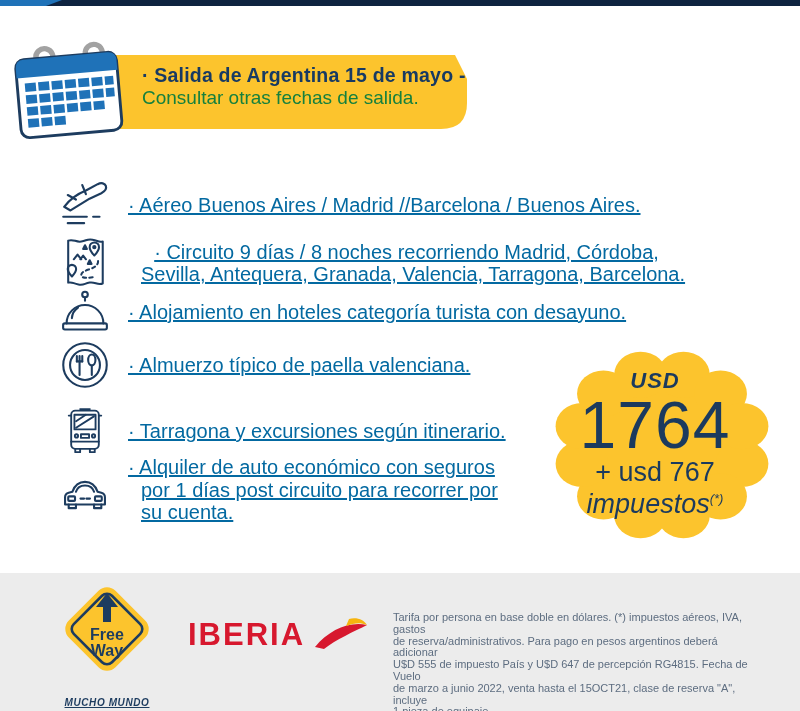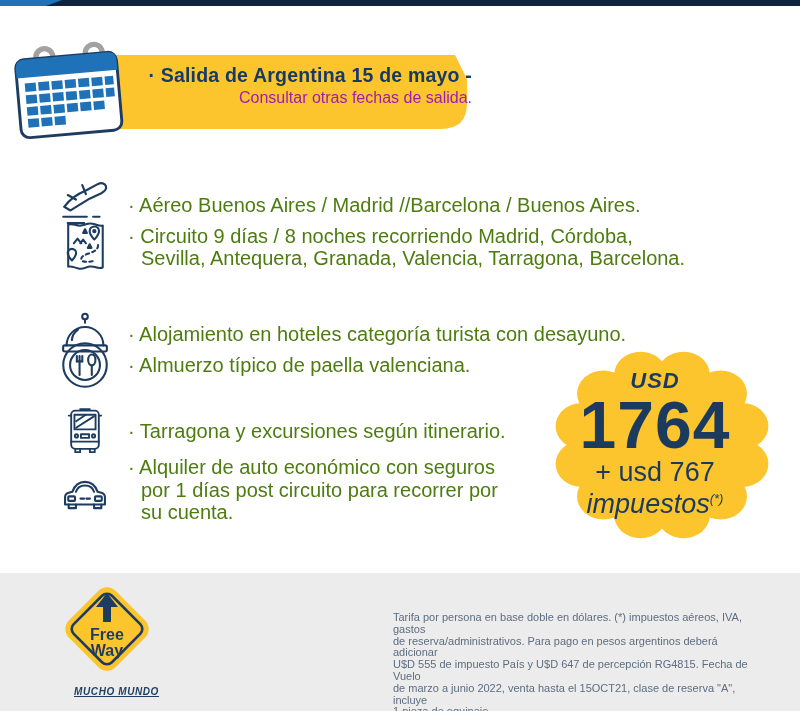--- a/index.html
+++ b/index.html
@@ -7,46 +7,46 @@
     width:800px;height:711px;position:relative;overflow:hidden;
     background:#ffffff;
     font-family:"Liberation Sans","DejaVu Sans",sans-serif;
     color:#1d3c5f;
   }
   
   .top-strip{position:absolute;left:0;top:0;width:800px;height:6px;background:#0e2340;}
   .top-strip-accent{position:absolute;left:0;top:0;height:6px;width:62px;background:#1f72b8;
     clip-path:polygon(0 0,62px 0,46px 6px,0 6px);}
   
-  .header-banner{position:absolute;left:115px;top:55px;width:360px;height:74px;text-align:right;}
+  .header-banner{position:absolute;left:115px;top:55px;width:360px;height:74px;}
   .banner-shape{position:absolute;left:0;top:0;}
   .banner-text{position:absolute;left:27px;top:10px;width:330px;line-height:21.5px;}
   .banner-line1{font-size:19.5px;font-weight:bold;letter-spacing:.2px;color:#173a63;}
-  .banner-line2{font-size:16px;color:#a21caf;}
+  .banner-line2{font-size:19px;color:#15803d;}
   .calendar-wrap{position:absolute;left:10px;top:30px;}
   
   .feature-row{position:absolute;left:54px;display:flex;align-items:center;}
   .feature-icon{width:62px;display:flex;justify-content:center;flex:0 0 62px;}
-  .feature-text{margin-left:12px;font-size:20px;color:#4d7c0f;line-height:22.5px;
-    white-space:pre-line;padding-left:13px;text-indent:-13px;}
+  .feature-text{margin-left:12px;font-size:20px;color:#0369a1;line-height:22.5px;
+    white-space:pre-line;padding-left:13px;text-indent:-13px;text-decoration:underline;}
   
   .price-badge{position:absolute;left:549px;top:346px;width:226px;height:198px;}
   .badge-shape{position:absolute;left:0;top:0;width:226px;height:198px;}
   .badge-text{position:absolute;left:0;top:0;width:212px;height:198px;text-align:center;
     color:#1b3a5e;}
   .badge-currency{margin-top:22px;font-size:22px;font-weight:bold;letter-spacing:1px;font-style:italic;}
-  .badge-amount{font-size:66px;font-weight:bold;line-height:62px;letter-spacing:1px;}
+  .badge-amount{font-size:66px;font-weight:normal;line-height:62px;letter-spacing:1px;}
   .badge-taxes1{font-size:27px;line-height:27px;margin-top:3px;}
   .badge-taxes2{font-size:27px;line-height:26px;font-style:italic;}
   .badge-taxes2 sup{font-size:13px;}
   
   .footer{position:absolute;left:0;top:573px;width:800px;height:138px;background:#ececec;}
   .freeway-wrap{position:absolute;left:55px;top:8px;width:104px;text-align:center;text-decoration:underline;}
-  .freeway-tagline{margin-top:1px;font-size:10px;font-weight:bold;font-style:italic;
-    letter-spacing:.6px;color:#1d3c5f;text-align:right;}
+  .freeway-tagline{margin-top:12px;font-size:10px;font-weight:bold;font-style:italic;
+    letter-spacing:.6px;color:#1d3c5f;}
   .iberia-wrap{position:absolute;left:188px;top:44px;display:flex;align-items:center;}
   .iberia-name{font-size:31px;font-weight:bold;letter-spacing:2px;color:#d7182e;}
   .iberia-swoosh{margin-left:8px;margin-top:-2px;}
   .disclaimer{position:absolute;left:393px;top:39px;width:370px;font-size:11px;
     line-height:11.8px;color:#5d6d80;white-space:pre-line;}
 </style>
 </head>
 <body>
 
 <div class="top-strip">
@@ -105,37 +105,37 @@
       <path d="M9 34 C15 26 23 20 33 16 L46 9 C50 7 54 8 55 11 C56 14 54 17 50 19 L37 25 L16 38 Z"></path>
       <path d="M22 26 L13 21"></path>
       <path d="M33 20 L29 10"></path>
       <path d="M8 45 H34 M41 45 H48"></path>
       <path d="M13 52 H31"></path>
     </svg>
   </div>
   <div class="feature-text">· Aéreo Buenos Aires / Madrid //Barcelona / Buenos Aires.</div>
 </div>
 
-<div class="feature-row" style="top:216px;">
+<div class="feature-row" style="top:232px;text-align:center;">
   <div class="feature-icon">
     <svg width="56" height="62" viewBox="0 0 60 64" fill="none" stroke="#1d3c5f" stroke-width="2.2" stroke-linecap="round" stroke-linejoin="round">      
         <path d="M12 8 C18 6 20 10 26 9 C32 8 32 6 38 7 C44 8 44 10 49 9 L49 54 C43 56 41 52 35 53 C29 54 29 56 23 55 C17 54 17 52 12 53 Z"></path>
       <path d="M40 10 a5 5 0 0 1 5 5 c0 3.5 -5 9 -5 9 s-5 -5.5 -5 -9 a5 5 0 0 1 5 -5 Z"></path>
       <circle cx="40" cy="15" r="1.2" fill="#1d3c5f"></circle>
       <path d="M18 28 l4 -5 4 5 M25 28 l3 -4 3 4"></path>
       <path d="M28 17 l2 -4 2 4 z M33 33 l2 -4 2 4 z"></path>
       <path d="M16 34 a4.5 4.5 0 0 1 4.5 4.5 c0 3 -4.5 8 -4.5 8 s-4.5 -5 -4.5 -8 A4.5 4.5 0 0 1 16 34 Z"></path>
       <path d="M44 30 C44 40 26 38 26 45 C26 49 34 48 40 47" stroke-dasharray="3.5 3.5"></path>
     </svg>
   </div>
   <div class="feature-text">· Circuito 9 días / 8 noches recorriendo Madrid, Córdoba,
 Sevilla, Antequera, Granada, Valencia, Tarragona, Barcelona.</div>
 </div>
 
-<div class="feature-row" style="top:308px;justify-content:space-between;">
+<div class="feature-row" style="top:286px;justify-content:space-between;">
   <div class="feature-icon">
     <svg width="56" height="52" viewBox="0 0 64 56" fill="none" stroke="#1d3c5f" stroke-width="2.4" stroke-linecap="round" stroke-linejoin="round">
       <circle cx="32" cy="8" r="3.2"></circle>
       <path d="M32 11.5 V15"></path>
       <path d="M11 41 a21 21 0 0 1 42 0"></path>
       <path d="M17 35 a16 16 0 0 1 7 -12"></path>
       <rect x="7" y="41" width="50" height="7" rx="2"></rect>
     </svg>
   </div>
   <div class="feature-text">· Alojamiento en hoteles categoría turista con desayuno.</div>
@@ -223,19 +223,26 @@
         <rect x="25" y="21" width="54" height="54" rx="7" fill="none" stroke="#1d3c5f" stroke-width="2.6"></rect>
       </g>
       <rect x="48" y="23" width="8" height="18" fill="#1d3c5f"></rect>
       <polygon points="52,12 41,26 63,26" fill="#1d3c5f"></polygon>
       <text x="52" y="59" text-anchor="middle" font-family="Liberation Sans, DejaVu Sans, sans-serif" font-size="16" font-weight="bold" fill="#1d3c5f">Free</text>
       <text x="52" y="75" text-anchor="middle" font-family="Liberation Sans, DejaVu Sans, sans-serif" font-size="16" font-weight="bold" fill="#1d3c5f">Way</text>
     </svg>
     <div class="freeway-tagline">MUCHO MUNDO</div>
   </div>
 
+  <div class="iberia-wrap">
+    <span class="iberia-name">IBERIA</span>
+    <svg class="iberia-swoosh" width="56" height="36" viewBox="0 0 56 36">
+      <path d="M2 31 C16 14 36 5 54 9 C42 15 22 24 11 33 Z" fill="#d7182e"></path>
+      <path d="M36 3 C44 1 51 4 54 9 C47 6 41 7 33 10 Z" fill="#f6b40e"></path>
+    </svg>
+  </div>
 
   <div class="disclaimer">Tarifa por persona en base doble en dólares. (*) impuestos aéreos, IVA, gastos
 de reserva/administrativos. Para pago en pesos argentinos deberá adicionar
 U$D 555 de impuesto País y U$D 647 de percepción RG4815. Fecha de Vuelo
 de marzo a junio 2022, venta hasta el 15OCT21, clase de reserva "A", incluye
 1 pieza de equipaje.</div>
 </div>
 
 </body></html>

